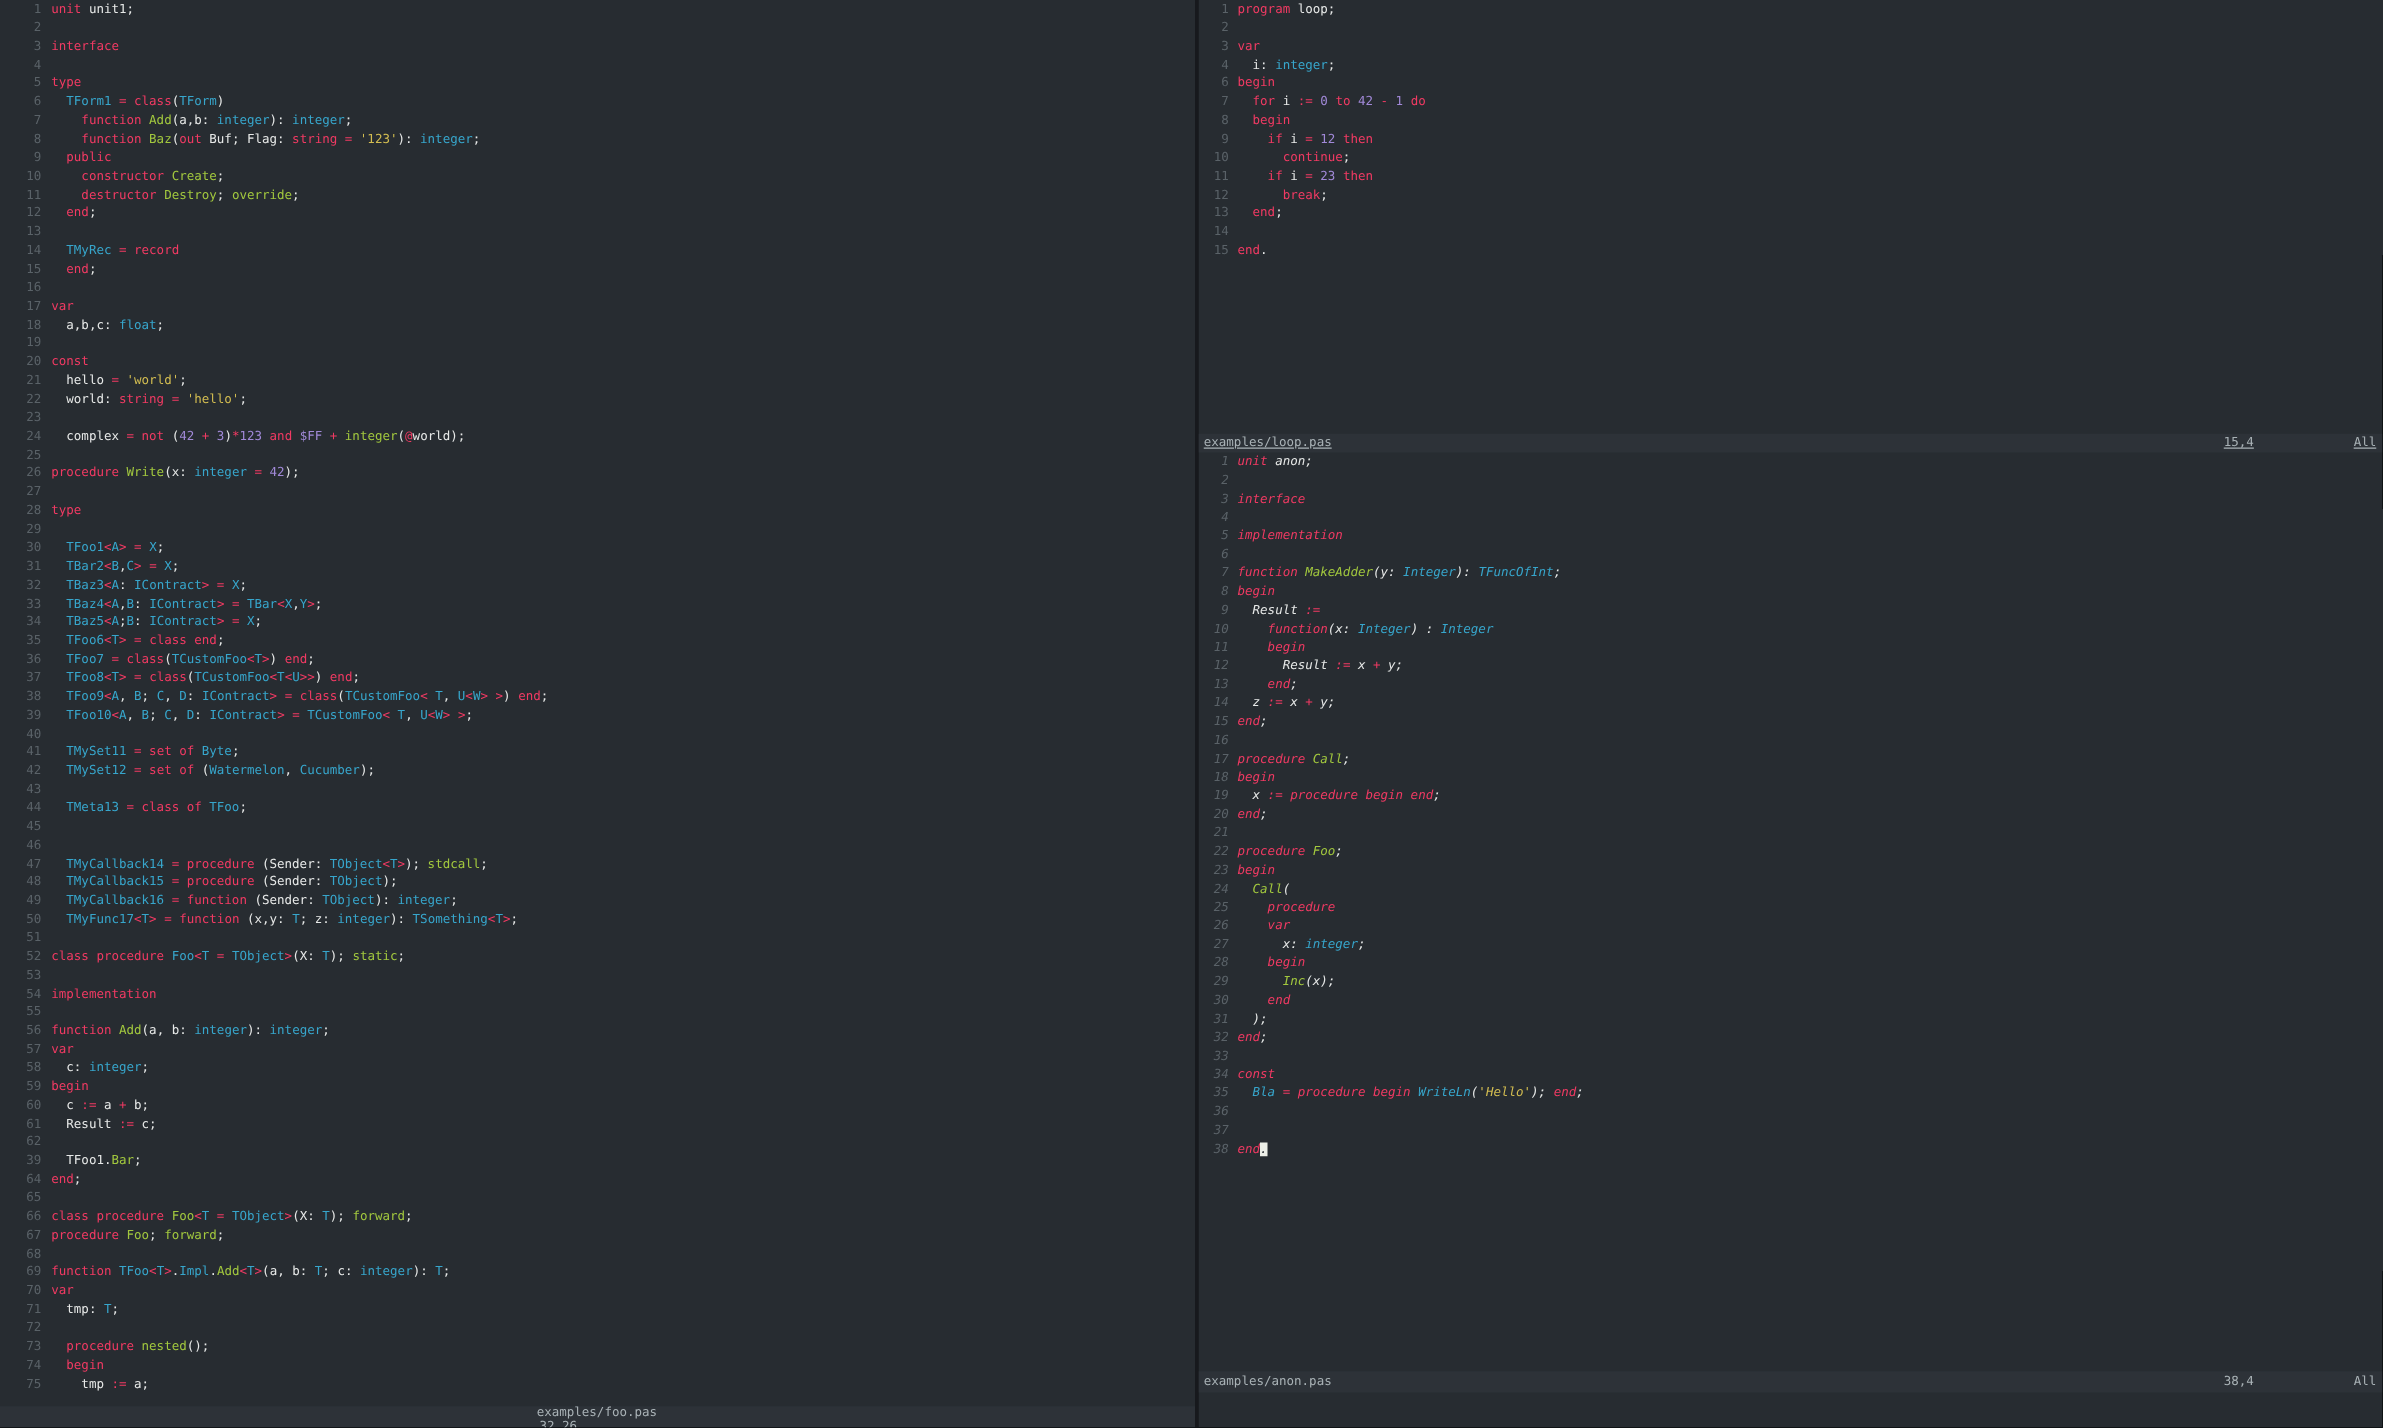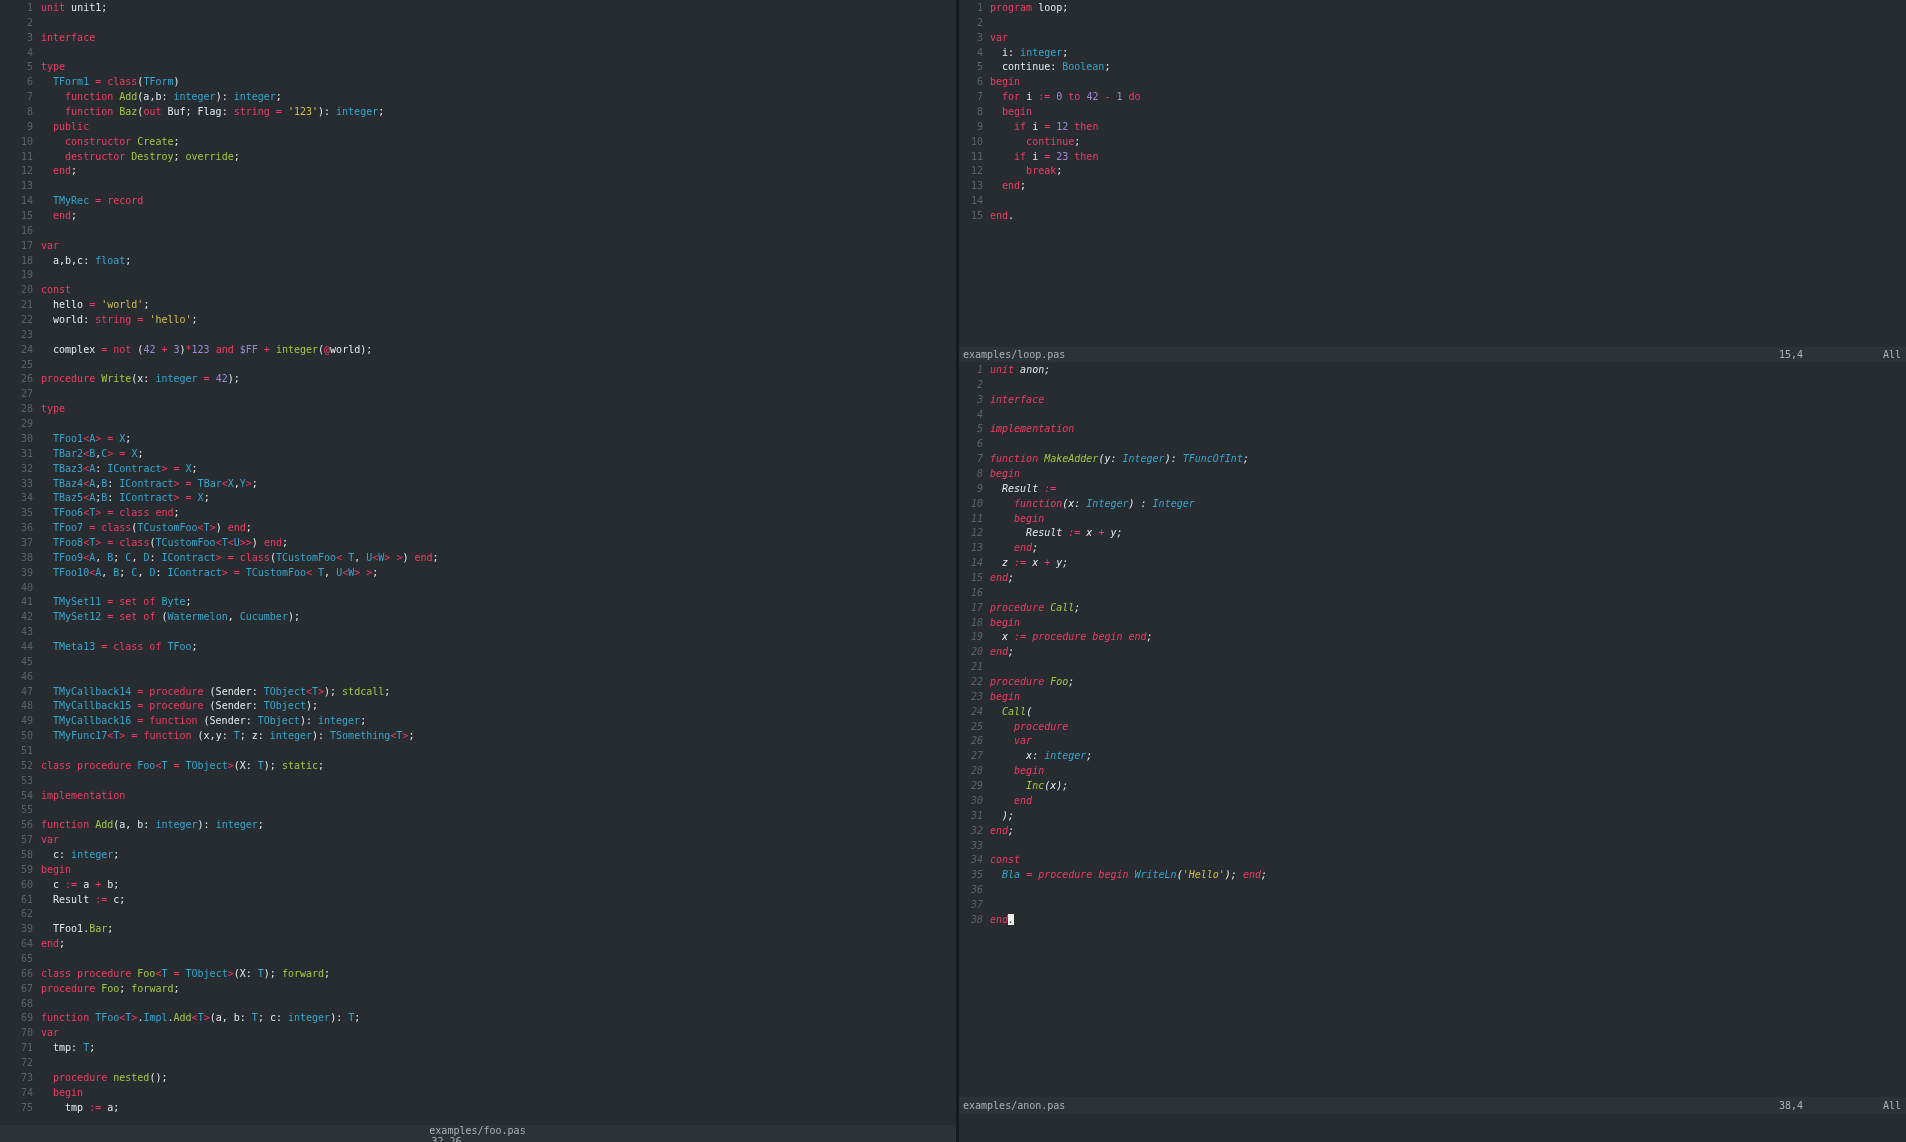--- a/index.html
+++ b/index.html
@@ -43,21 +43,21 @@
   .tk-d{color:var(--fg);}
   .tk-C{background:var(--cursor-bg);color:#272c31;}
   .statusbar{
     position:absolute;
     background:var(--sb-bg);
     color:var(--sb-fg);
     display:flex;align-items:center;
     padding:0 5px 0 4px;
     white-space:pre;
   }
-  #status-loop{left:959px;top:347px;width:947px;height:15px;}
+  #status-loop{left:959px;top:347px;width:947px;height:15px;text-decoration:underline;}
   #status-foo{left:0;top:1125px;width:956px;height:17px;flex-direction:column;}
   #status-anon{left:959px;top:1097px;width:947px;height:17px;}
   .sb-spacer{flex:1;}
   .sb-ruler{display:inline-block;width:92px;text-align:left;}
   .sb-pos{display:inline-block;width:30px;text-align:right;}
 </style>
 </head>
 <body>
 
 <div id="screen">
@@ -140,21 +140,20 @@
       <div class="line"><span class="ln">75</span><span class="tk-d">    tmp </span><span class="tk-k">:=</span><span class="tk-d"> a;</span></div>
     </div>
 
   <div id="separator"></div>
 
   <div id="pane-loop" class="pane">
       <div class="line"><span class="ln">1</span><span class="tk-k">program</span><span class="tk-d"> loop;</span></div>
       <div class="line"><span class="ln">2</span></div>
       <div class="line"><span class="ln">3</span><span class="tk-k">var</span></div>
       <div class="line"><span class="ln">4</span><span class="tk-d">  i: </span><span class="tk-t">integer</span><span class="tk-d">;</span></div>
-      <div class="line"><span class="ln">5</span><span class="tk-d">  continue: </span><span class="tk-t">Boolean</span><span class="tk-d">;</span></div>
       <div class="line"><span class="ln">6</span><span class="tk-k">begin</span></div>
       <div class="line"><span class="ln">7</span><span class="tk-k">  for</span><span class="tk-d"> i </span><span class="tk-k">:=</span><span class="tk-d"> </span><span class="tk-n">0</span><span class="tk-k"> to </span><span class="tk-n">42</span><span class="tk-k"> - </span><span class="tk-n">1</span><span class="tk-k"> do</span></div>
       <div class="line"><span class="ln">8</span><span class="tk-k">  begin</span></div>
       <div class="line"><span class="ln">9</span><span class="tk-k">    if</span><span class="tk-d"> i </span><span class="tk-k">=</span><span class="tk-d"> </span><span class="tk-n">12</span><span class="tk-k"> then</span></div>
       <div class="line"><span class="ln">10</span><span class="tk-k">      continue</span><span class="tk-d">;</span></div>
       <div class="line"><span class="ln">11</span><span class="tk-k">    if</span><span class="tk-d"> i </span><span class="tk-k">=</span><span class="tk-d"> </span><span class="tk-n">23</span><span class="tk-k"> then</span></div>
       <div class="line"><span class="ln">12</span><span class="tk-k">      break</span><span class="tk-d">;</span></div>
       <div class="line"><span class="ln">13</span><span class="tk-k">  end</span><span class="tk-d">;</span></div>
       <div class="line"><span class="ln">14</span></div>
       <div class="line"><span class="ln">15</span><span class="tk-k">end</span><span class="tk-d">.</span></div>

